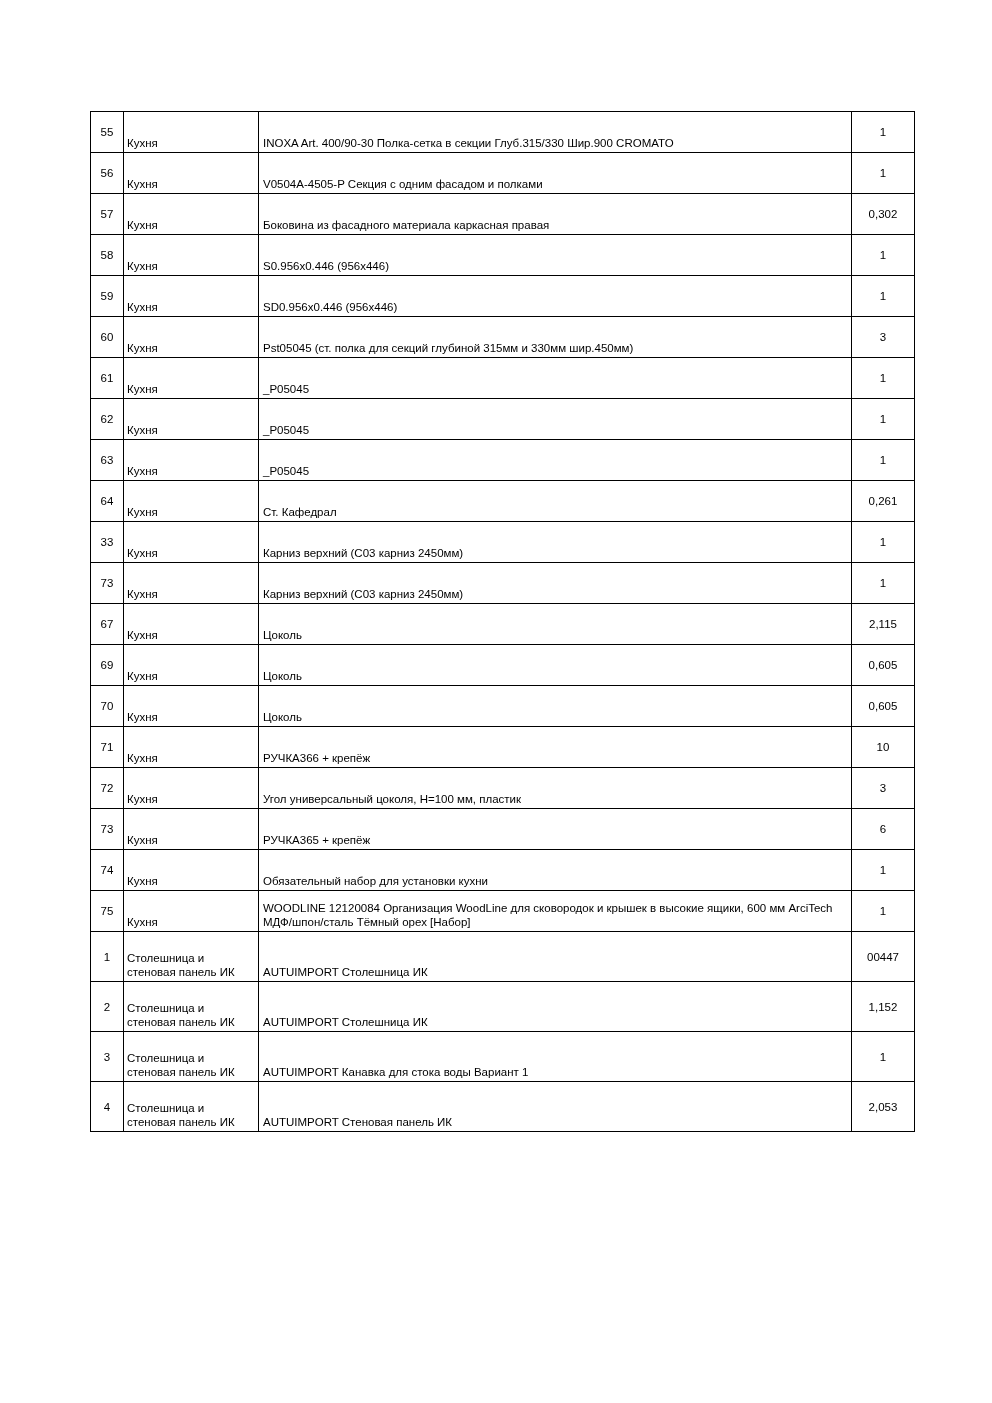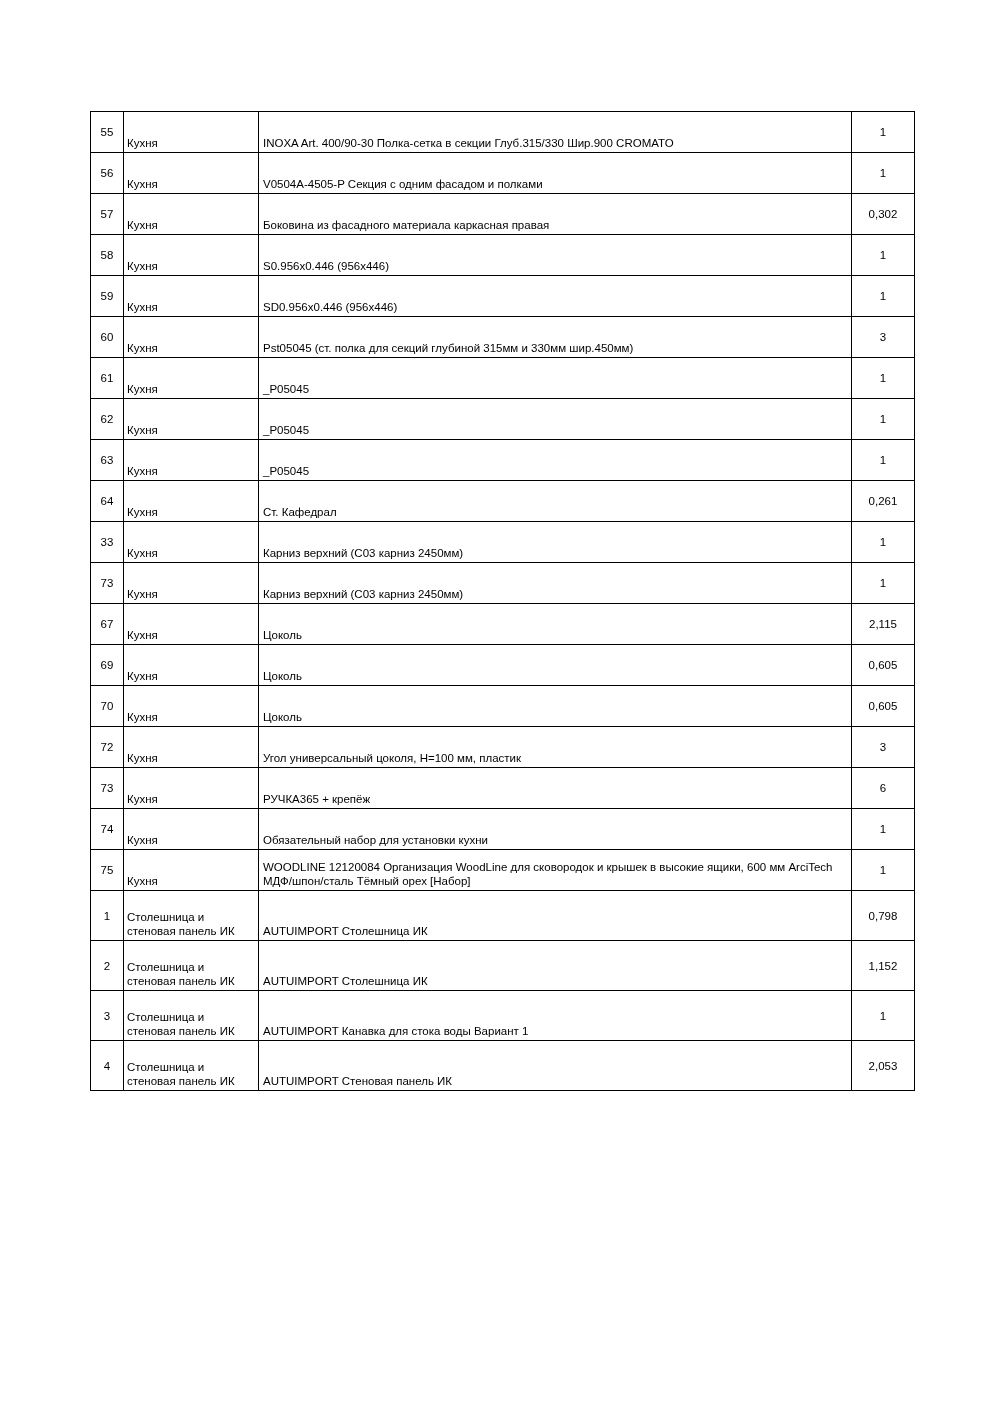--- a/index.html
+++ b/index.html
@@ -148,20 +148,26 @@
     <td class="c-desc">Цоколь</td>
     <td class="c-qty">0,605</td>
   </tr>
         <tr class="row">
     <td class="c-num">70</td>
     <td class="c-cat">Кухня</td>
     <td class="c-desc">Цоколь</td>
     <td class="c-qty">0,605</td>
   </tr>
         <tr class="row">
+    <td class="c-num">71</td>
+    <td class="c-cat">Кухня</td>
+    <td class="c-desc">РУЧКА366 + крепёж</td>
+    <td class="c-qty">10</td>
+  </tr>
+        <tr class="row">
     <td class="c-num">72</td>
     <td class="c-cat">Кухня</td>
     <td class="c-desc">Угол универсальный цоколя, H=100 мм, пластик</td>
     <td class="c-qty">3</td>
   </tr>
         <tr class="row">
     <td class="c-num">73</td>
     <td class="c-cat">Кухня</td>
     <td class="c-desc">РУЧКА365 + крепёж</td>
     <td class="c-qty">6</td>
@@ -175,21 +181,21 @@
         <tr class="row">
     <td class="c-num">75</td>
     <td class="c-cat">Кухня</td>
     <td class="c-desc">WOODLINE 12120084 Организация WoodLine для сковородок и крышек в высокие ящики, 600 мм ArciTech МДФ/шпон/сталь Тёмный орех [Набор]</td>
     <td class="c-qty">1</td>
   </tr>
         <tr class="row tall">
     <td class="c-num">1</td>
     <td class="c-cat">Столешница и стеновая панель ИК</td>
     <td class="c-desc">AUTUIMPORT Столешница ИК</td>
-    <td class="c-qty">0,798</td>
+    <td class="c-qty">00447</td>
   </tr>
         <tr class="row tall">
     <td class="c-num">2</td>
     <td class="c-cat">Столешница и стеновая панель ИК</td>
     <td class="c-desc">AUTUIMPORT Столешница ИК</td>
     <td class="c-qty">1,152</td>
   </tr>
         <tr class="row tall">
     <td class="c-num">3</td>
     <td class="c-cat">Столешница и стеновая панель ИК</td>

